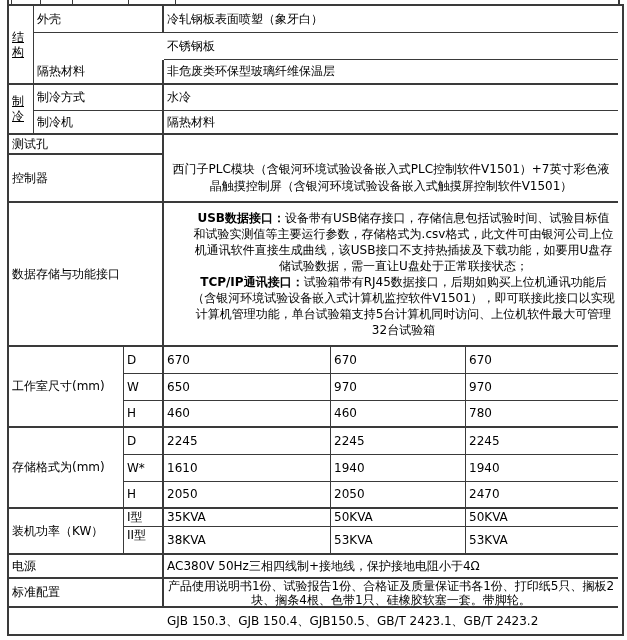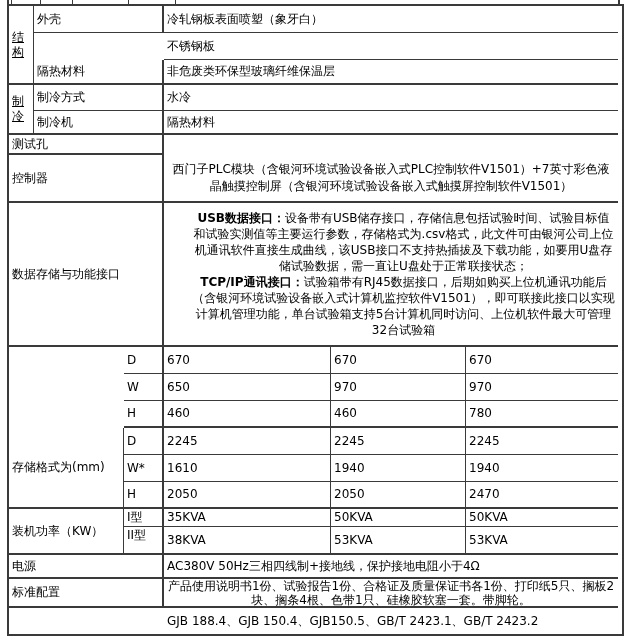--- a/index.html
+++ b/index.html
@@ -77,20 +77,21 @@
 
     <div class="c vr2 hb" style="grid-area:7/1/8/4">控制器</div>
     <div class="c ncr hb" style="grid-area:7/4/8/7;line-height:17px">西门子PLC模块（含银河环境试验设备嵌入式PLC控制软件V1501）+7英寸彩色液晶触摸控制屏（含银河环境试验设备嵌入式触摸屏控制软件V1501）</div>
 
     <div class="c vr2 hb" style="grid-area:8/1/9/4">数据存储与功能接口</div>
     <div class="c ncr hb multi" style="grid-area:8/4/9/7">
       <div><b>USB数据接口：</b><span>设备带有USB储存接口，存储信息包括试验时间、试验目标值和试验实测值等主要运行参数，存储格式为.csv格式，此文件可由银河公司上位机通讯软件直接生成曲线，该USB接口不支持热插拔及下载功能，如要用U盘存储试验数据，需一直让U盘处于正常联接状态；</span></div>
       <div><b>TCP/IP通讯接口：</b><span>试验箱带有RJ45数据接口，后期如购买上位机通讯功能后（含银河环境试验设备嵌入式计算机监控软件V1501），即可联接此接口以实现计算机管理功能，单台试验箱支持5台计算机同时访问、上位机软件最大可管理32台试验箱</span></div>
     </div>
 
+    <div class="c hb" style="grid-area:9/1/12/3">工作室尺寸(mm)</div>
     <div class="c vr2" style="grid-area:9/3/10/4">D</div>
     <div class="c" style="grid-area:9/4/10/5">670</div>
     <div class="c" style="grid-area:9/5/10/6">670</div>
     <div class="c ncr" style="grid-area:9/6/10/7">670</div>
     <div class="c vr2" style="grid-area:10/3/11/4">W</div>
     <div class="c" style="grid-area:10/4/11/5">650</div>
     <div class="c" style="grid-area:10/5/11/6">970</div>
     <div class="c ncr" style="grid-area:10/6/11/7">970</div>
     <div class="c vr2 hb" style="grid-area:11/3/12/4">H</div>
     <div class="c hb" style="grid-area:11/4/12/5">460</div>
@@ -120,16 +121,16 @@
     <div class="c hb" style="grid-area:16/4/17/5">38KVA</div>
     <div class="c hb" style="grid-area:16/5/17/6">53KVA</div>
     <div class="c ncr hb" style="grid-area:16/6/17/7">53KVA</div>
 
     <div class="c vr2 hb" style="grid-area:17/1/18/4">电源</div>
     <div class="c ncr hb" style="grid-area:17/4/18/7">AC380V 50Hz三相四线制+接地线，保护接地电阻小于4Ω</div>
 
     <div class="c vr2 hb" style="grid-area:18/1/19/4">标准配置</div>
     <div class="c ncr hb" style="grid-area:18/4/19/7;line-height:14px">产品使用说明书1份、试验报告1份、合格证及质量保证书各1份、打印纸5只、搁板2块、搁条4根、色带1只、硅橡胶软塞一套。带脚轮。</div>
 
-    <div class="c ncr ncb" style="grid-area:19/4/20/7">GJB 188.4、GJB 150.4、GJB150.5、GB/T 2423.1、GB/T 2423.2</div>
+    <div class="c ncr ncb" style="grid-area:19/4/20/7">GJB 150.3、GJB 150.4、GJB150.5、GB/T 2423.1、GB/T 2423.2</div>
 
   </div>
 </div>
 
 </body></html>

